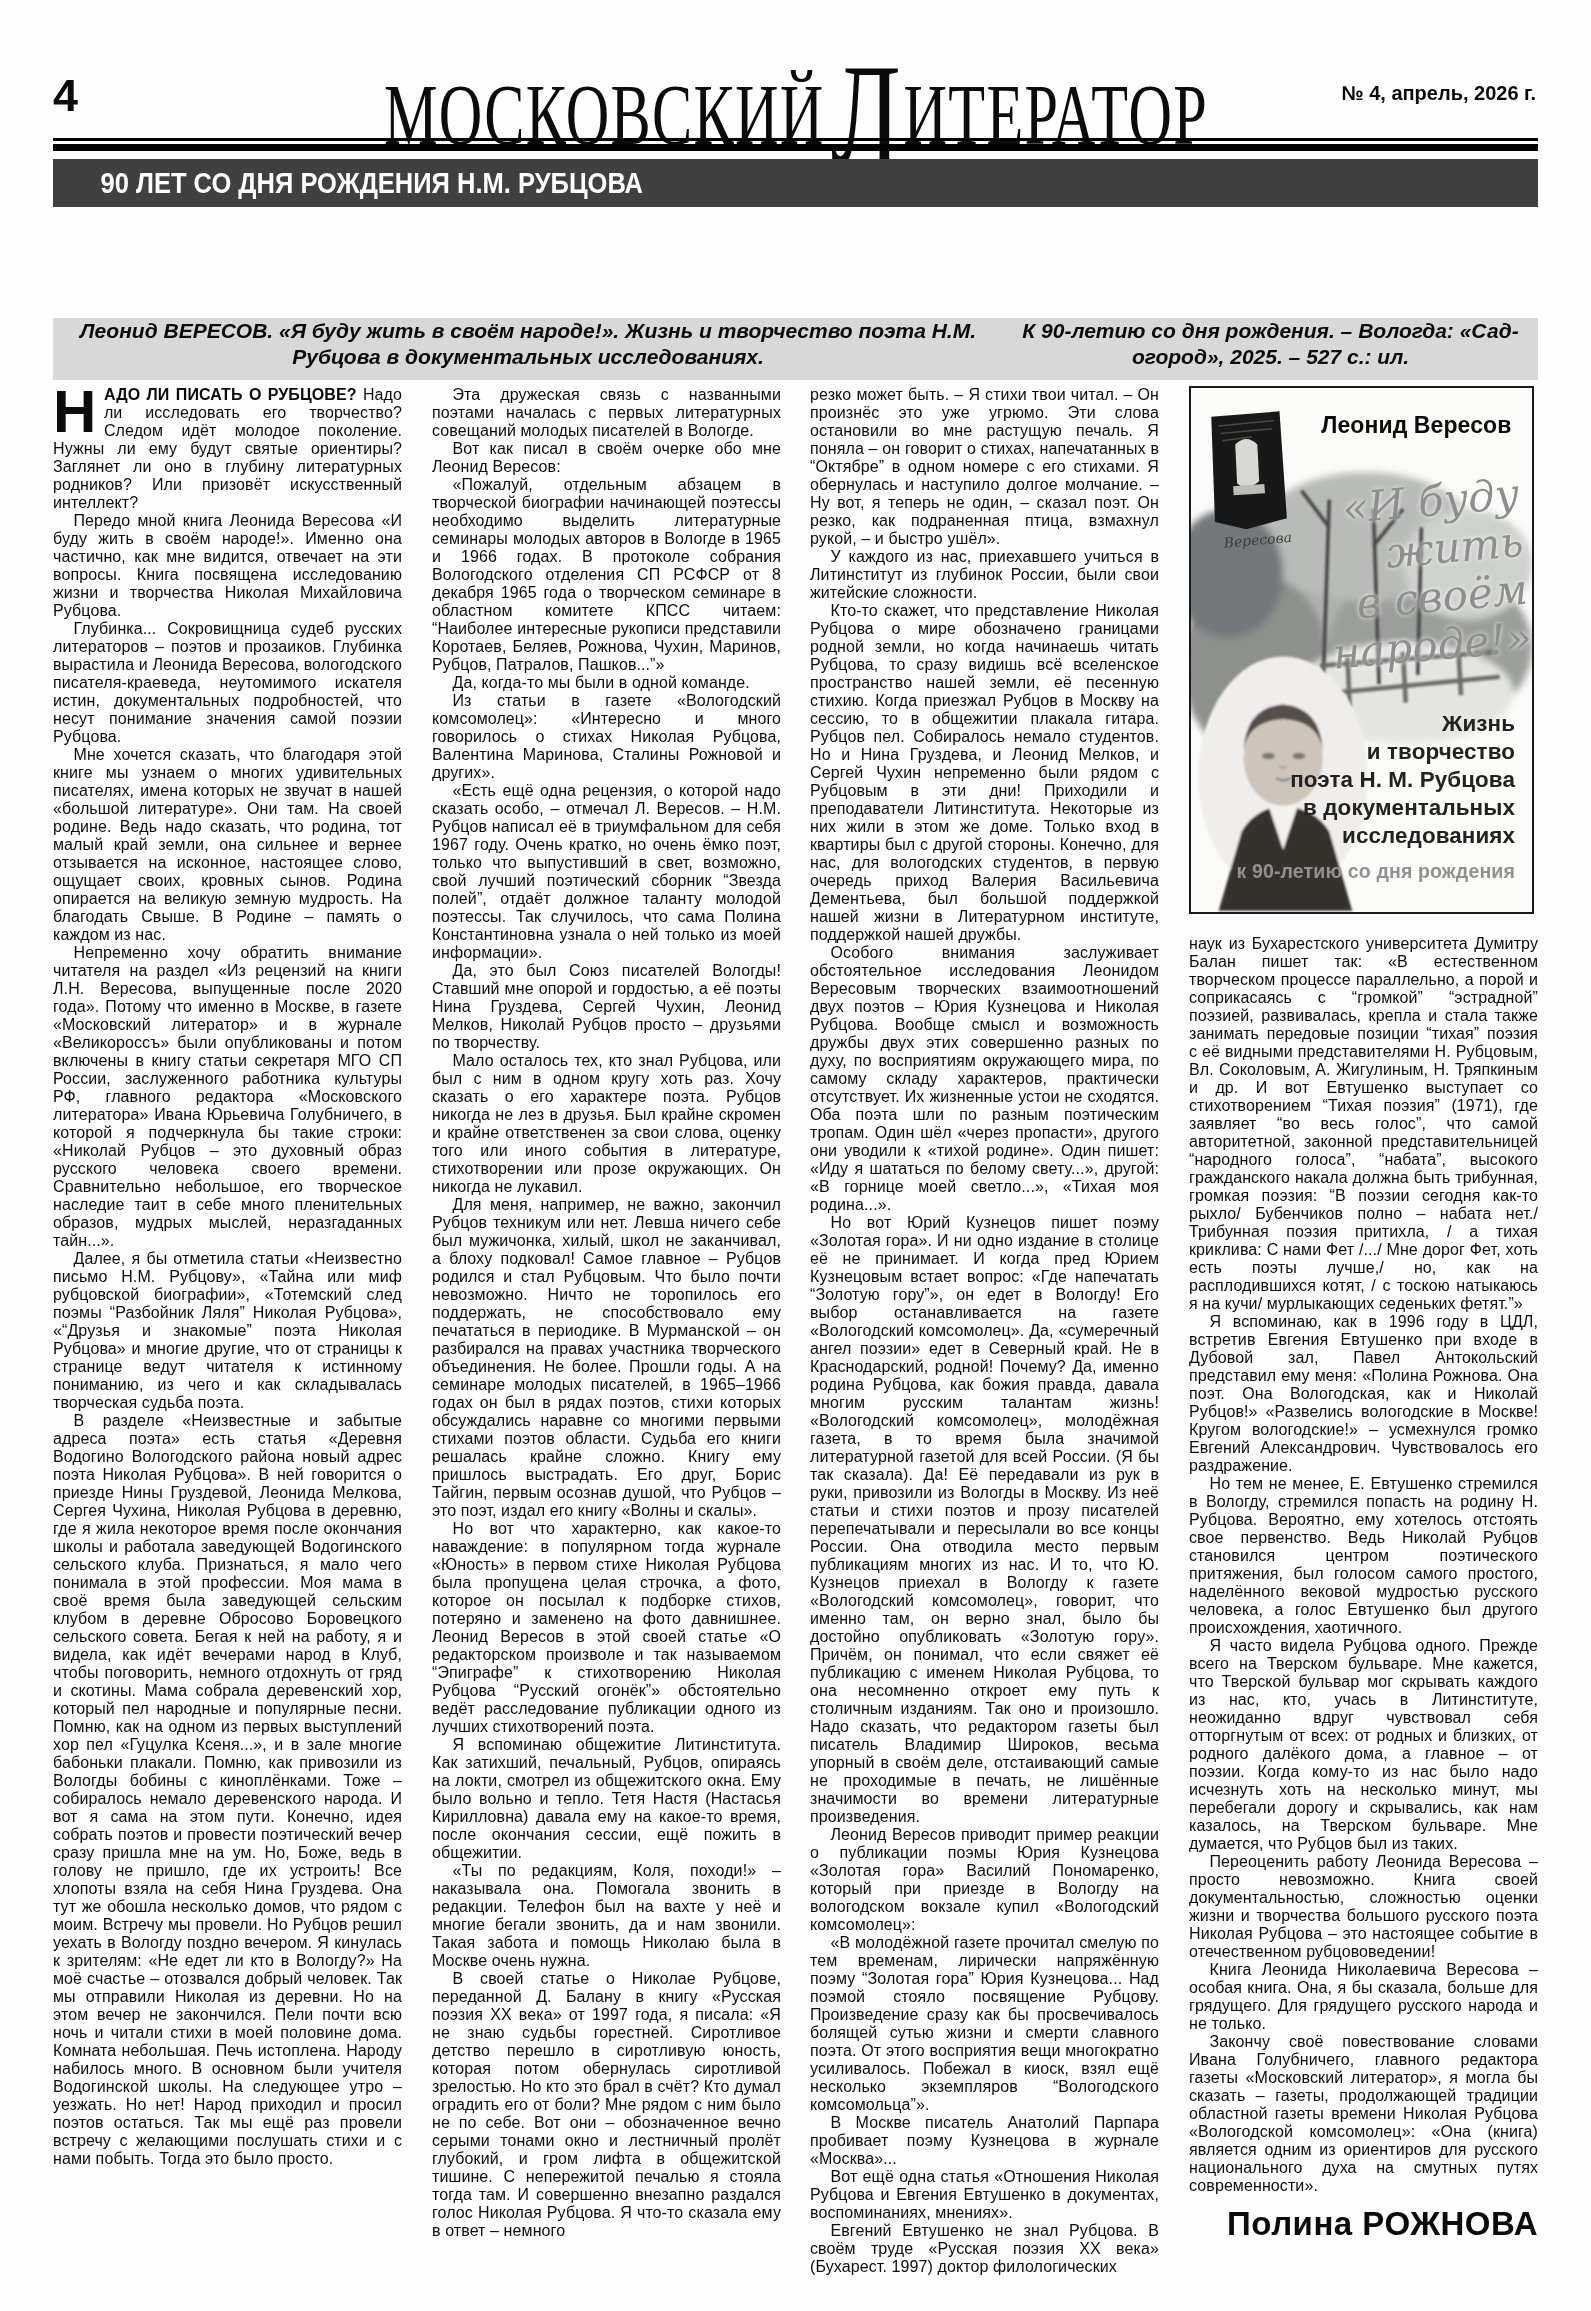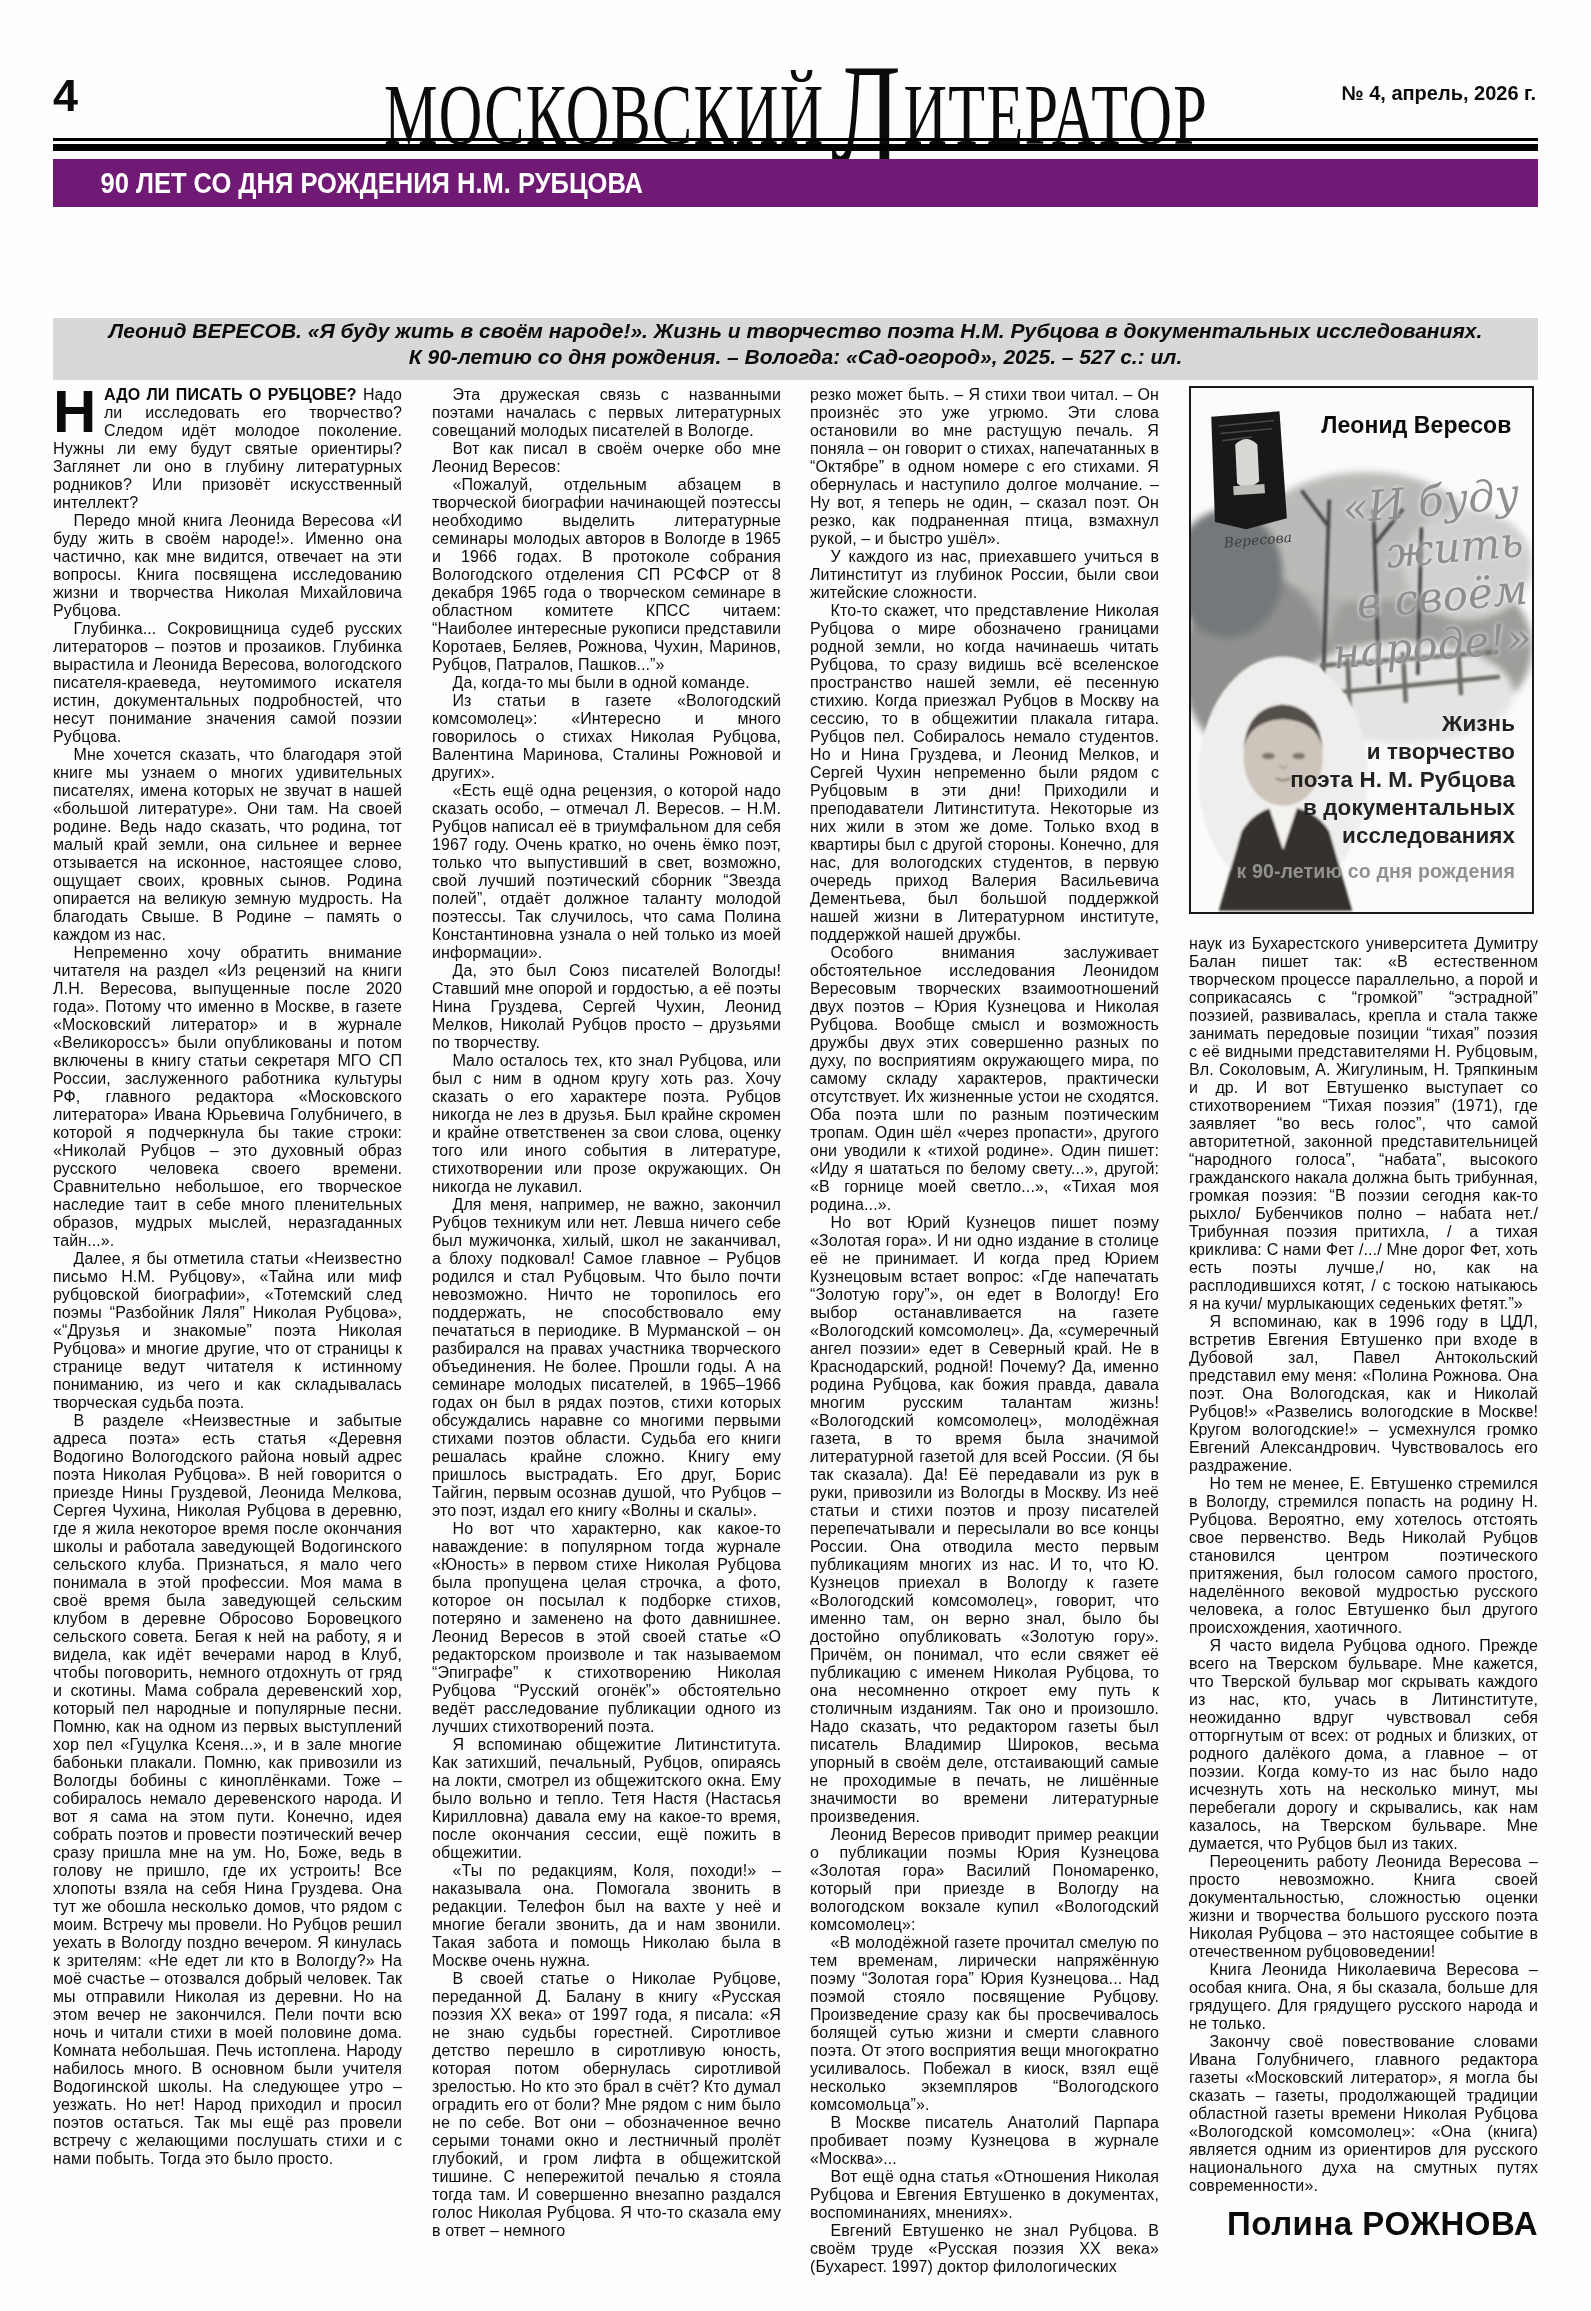--- a/index.html
+++ b/index.html
@@ -11,32 +11,32 @@
   .masthead{position:absolute;left:50%;top:48px;transform:translateX(-50%) scaleX(.70);
             transform-origin:center top;white-space:nowrap;font-family:"Liberation Serif",serif;
             letter-spacing:1.9px;}
   .masthead .mh-part{font-size:86px;line-height:93px;vertical-align:baseline;display:inline-block;}
   .masthead .mh-initial{font-size:147px;line-height:93px;display:inline-block;position:relative;top:21.4px;
             margin:0 1.9px 0 9.3px;z-index:5;}
   .issue-date{position:absolute;right:55px;top:82px;font-size:20px;font-weight:bold;letter-spacing:0;}
   .rule-thin {position:absolute;left:53px;right:53px;top:138px;height:2.8px;background:#000;}
   .rule-thick{position:absolute;left:53px;right:53px;top:144px;height:6.5px;background:#000;}
 
-  .kicker-bar{position:absolute;left:53px;right:53px;top:159px;height:48px;background:#701a75;
+  .kicker-bar{position:absolute;left:53px;right:53px;top:159px;height:48px;background:#404040;
               display:flex;align-items:center;}
   .kicker-bar span{color:#fff;font-size:29px;font-weight:bold;padding-left:54px;
               display:inline-block;transform:scaleX(.88);transform-origin:left center;white-space:nowrap;}
 
   .headline-wrap{position:absolute;left:53px;right:55px;top:213px;height:101px;overflow:visible;}
   .headline{display:inline-block;white-space:nowrap;font-size:97px;line-height:97px;
             font-weight:bold;font-style:italic;letter-spacing:4.7px;
             -webkit-text-stroke:4.7px #000;transform-origin:left center;}
 
   .dek-band{position:absolute;left:53px;right:53px;top:318px;height:62px;background:#d8d8d8;
-            display:flex;flex-direction:column;text-align:center;}
+            display:flex;flex-direction:row;justify-content:center;text-align:center;}
   .dek-band div{font-size:21px;line-height:26px;font-weight:bold;font-style:italic;}
 
   
   .col{position:absolute;top:386px;width:349px;text-align:justify;
        font-size:16px;line-height:18px;letter-spacing:0.1px;}
   #col1{left:53px;} #col2{left:432px;} #col3{left:810px;} #col4{left:1189px;}
   .col p{margin:0;text-indent:20.5px;}
   .col p.noindent{text-indent:0;}
   p.lead{text-indent:0;}
   .dropcap{float:left;font-size:60px;line-height:48px;font-weight:bold;padding:1.9px 7.5px 0 0;}

